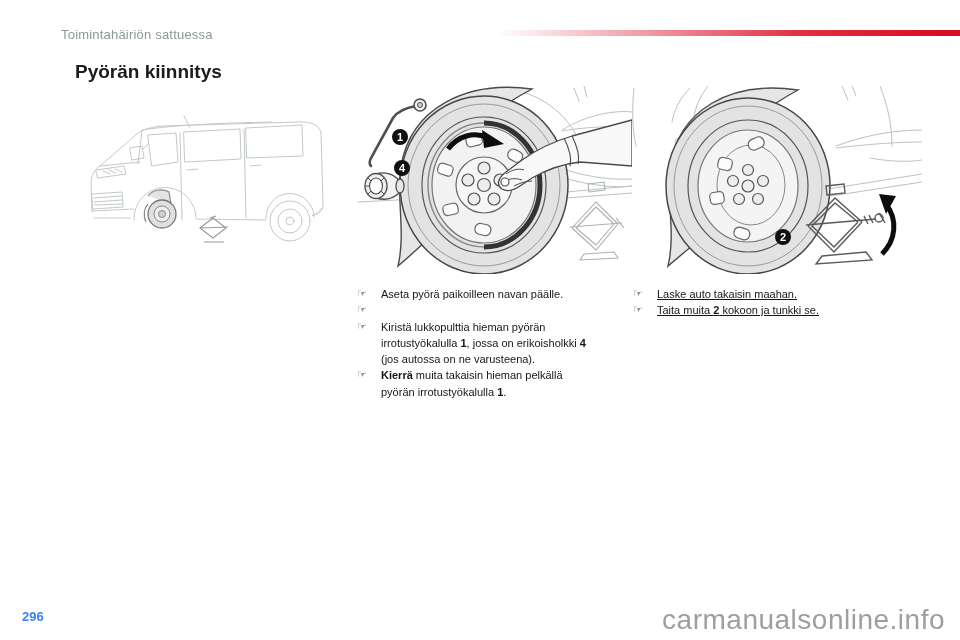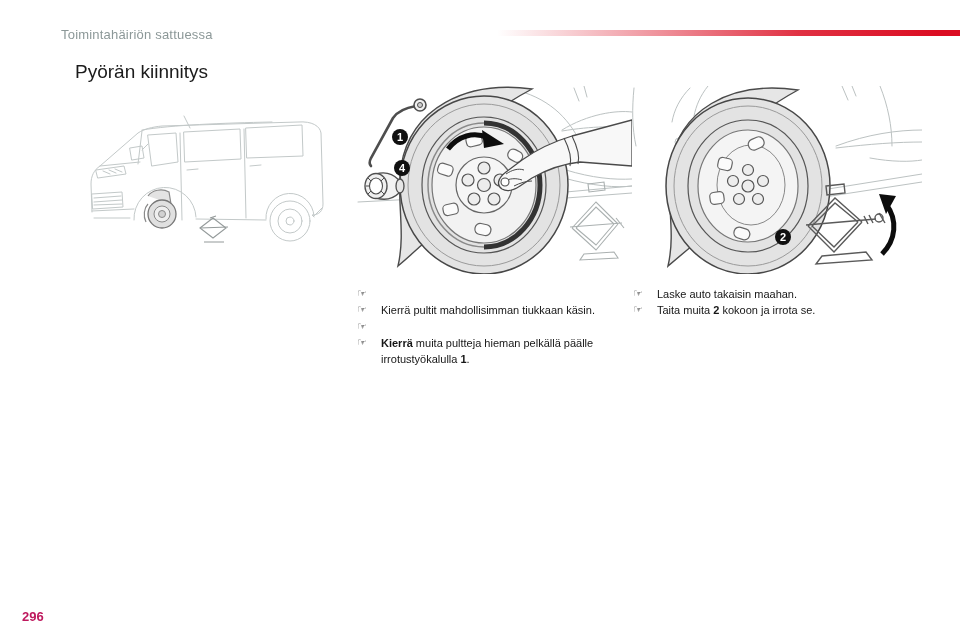--- a/index.html
+++ b/index.html
@@ -1,37 +1,37 @@
 <!DOCTYPE html>
 <html><head>
 <meta charset="utf-8">
 <style>
   html,body{margin:0;padding:0;background:#ffffff;}
   .page{position:relative;width:960px;height:640px;background:#ffffff;overflow:hidden;
         font-family:"Liberation Sans","DejaVu Sans",sans-serif;color:#161616;}
   .breadcrumb{position:absolute;left:61px;top:27px;font-size:13px;color:#8c9898;letter-spacing:.2px;}
   .accent-bar{position:absolute;left:497px;top:30px;width:463px;height:6px;
       background:linear-gradient(90deg,rgba(219,13,34,0) 0%,rgba(219,13,34,.45) 35%,rgba(219,13,34,.85) 65%,#db0d22 95%);}
-  .page-title{position:absolute;left:75px;top:61px;margin:0;font-size:19px;font-weight:normal;color:#1b1b1b;}
+  .page-title{position:absolute;left:75px;top:61px;margin:0;font-size:19px;font-weight:bold;color:#1b1b1b;}
   .figure{position:absolute;}
   .figure svg{display:block;width:100%;height:100%;}
   .fig-van{left:72px;top:104px;width:270px;height:160px;}
   .fig-mount{left:356px;top:86px;width:276px;height:188px;}
   .fig-lower{left:630px;top:86px;width:292px;height:188px;}
   .steps{position:absolute;margin:0;padding:0;list-style:none;}
   .steps-main{left:357px;top:286px;width:280px;}
   .steps-right{left:633px;top:286px;width:310px;}
   .step{display:flex;align-items:flex-start;margin:0;}
   .bullet{flex:0 0 16px;width:16px;margin-right:8px;font-size:11px;line-height:16.3px;color:#2b2b2b;
           font-family:"DejaVu Sans",sans-serif;}
   .step-text{font-size:11px;line-height:16.3px;color:#161616;}
   .steps-main .step-text{width:218px;}
-  .steps-right .step-text{width:280px;}
+  .steps-right .step-text{width:280px;text-decoration:underline;}
   .step-text b{font-weight:bold;}
-  .page-number{position:absolute;left:22px;top:609px;font-size:13px;font-weight:bold;color:#be185d;}
+  .page-number{position:absolute;left:22px;top:609px;font-size:13px;font-weight:bold;color:#3b82f6;}
   .watermark{position:absolute;right:15px;top:604px;font-size:28px;color:#9e9e9e;letter-spacing:.5px;}
   .callout-text{font-family:"Liberation Sans",sans-serif;font-size:11px;font-weight:bold;fill:#ffffff;}
 </style>
 </head>
 <body>
 
 <div class="page">
 
   <div class="breadcrumb">Toimintahäiriön sattuessa</div>
   <div class="accent-bar"></div>
@@ -201,38 +201,40 @@
       <g>
         <circle cx="153" cy="151" r="8" fill="#101010"></circle>
         <text class="callout-text" x="153" y="155" text-anchor="middle">2</text>
       </g>
     </svg>
   </div>
 
   <ul class="steps steps-main">
       <li class="step">
         <span class="bullet">☞</span>
-      </li>
-      <li class="step">
-        <span class="bullet">☞</span>
-        <span class="step-text"><span>Kierrä pultit mahdollisimman tiukkaan käsin.</span></span>
-      </li>
-      <li class="step">
-        <span class="bullet">☞</span>
-      </li>
-      <li class="step">
-        <span class="bullet">☞</span>
-        <span class="step-text"><b>Kierrä</b><span> muita pultteja hieman pelkällä päälle irrotustyökalulla </span><b>1</b><span>.</span></span>
+        <span class="step-text"><span>Aseta pyörä paikoilleen navan päälle.</span></span>
+      </li>
+      <li class="step">
+        <span class="bullet">☞</span>
+      </li>
+      <li class="step">
+        <span class="bullet">☞</span>
+        <span class="step-text"><span>Kiristä lukkopulttia hieman pyörän irrotustyökalulla </span><b>1</b><span>, jossa on erikoisholkki </span><b>4</b><span> (jos autossa on ne varusteena).</span></span>
+      </li>
+      <li class="step">
+        <span class="bullet">☞</span>
+        <span class="step-text"><b>Kierrä</b><span> muita takaisin hieman pelkällä pyörän irrotustyökalulla </span><b>1</b><span>.</span></span>
       </li>
     </ul>
   <ul class="steps steps-right">
       <li class="step">
         <span class="bullet">☞</span>
         <span class="step-text"><span>Laske auto takaisin maahan.</span></span>
       </li>
       <li class="step">
         <span class="bullet">☞</span>
-        <span class="step-text"><span>Taita muita </span><b>2</b><span> kokoon ja irrota se.</span></span>
+        <span class="step-text"><span>Taita muita </span><b>2</b><span> kokoon ja tunkki se.</span></span>
       </li>
     </ul>
 
   <div class="page-number">296</div>
+  <div class="watermark">carmanualsonline.info</div>
 </div>
 
 </body></html>

